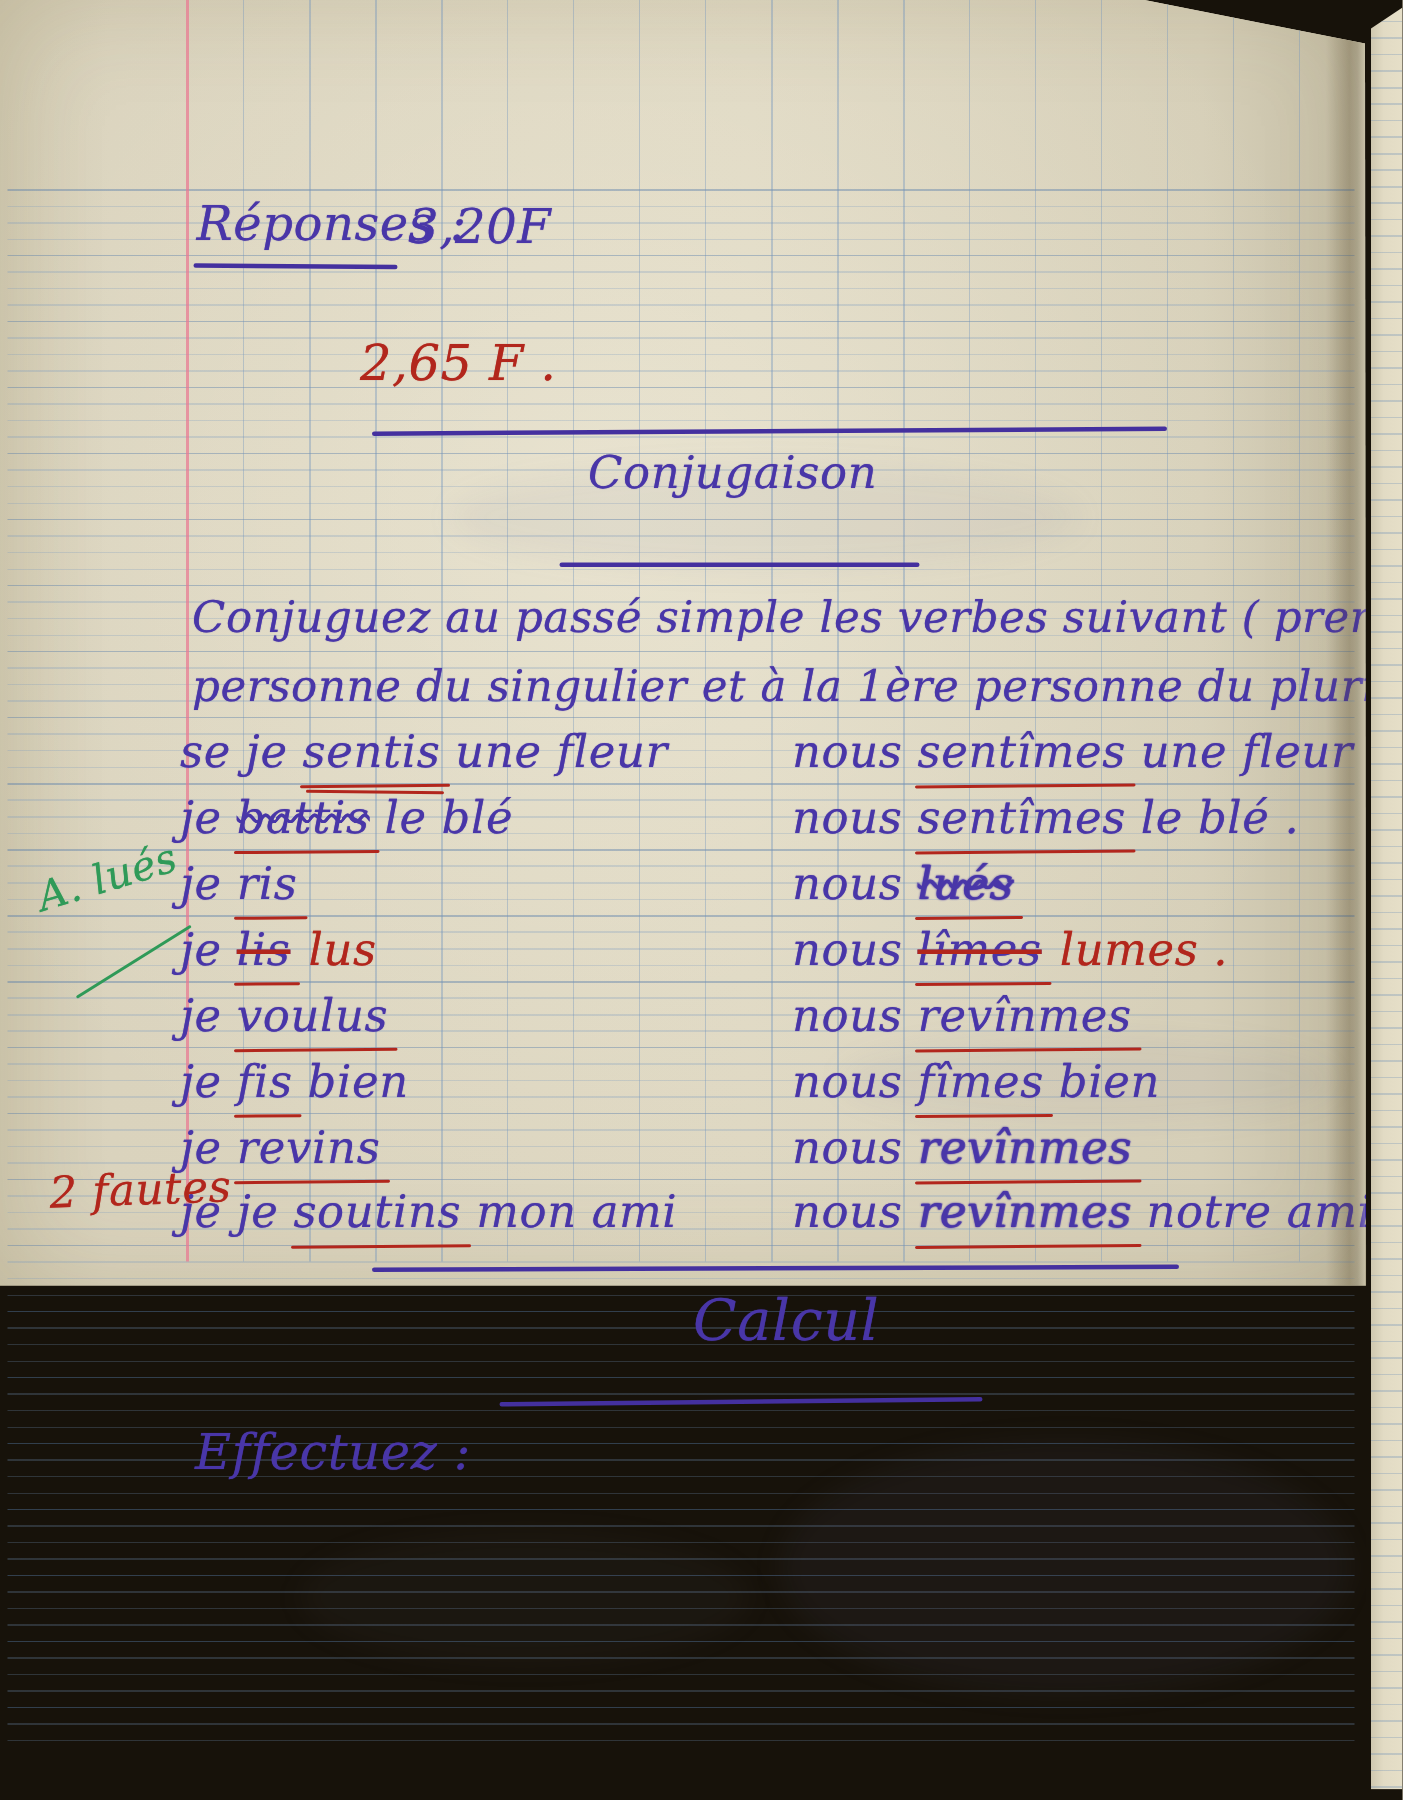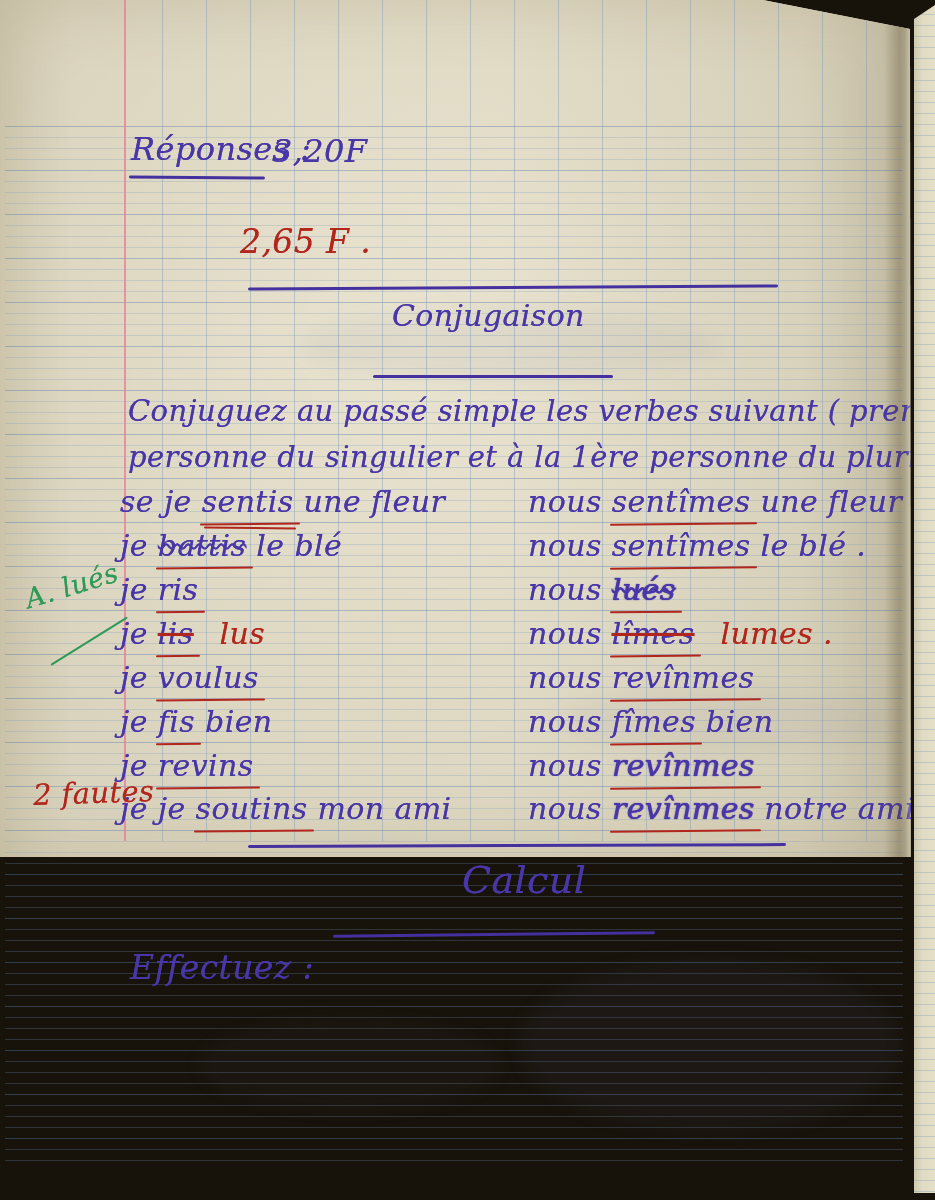--- a/index.html
+++ b/index.html
@@ -62,21 +62,21 @@
     content:"";position:absolute;left:-2px;right:-6px;bottom:-6px;height:2.2px;
     background:#b2261c;transform:rotate(-.5deg);border-radius:2px;
   }
   .u-red-double::before{
     content:"";position:absolute;left:2px;right:-2px;bottom:-10px;height:2.2px;
     background:#b2261c;transform:rotate(.6deg);border-radius:2px;
   }
   .strike-red{text-decoration:line-through;text-decoration-color:#b2261c;text-decoration-thickness:2.5px;}
   .scribble{text-decoration:line-through;text-decoration-style:wavy;text-decoration-color:#4936a8;text-decoration-thickness:2px;}
   .overwrite{text-shadow:0 0 1.4px rgba(73,54,168,1),.8px 0 .5px rgba(73,54,168,.9);}
-  .corr{margin-left:26px;}
+  .corr{margin-left:12px;}
   .conj-row{position:absolute;left:0;width:911px;font-size:30px;}
   .cell-left{position:absolute;left:120px;}
   .cell-right{position:absolute;left:528px;}
 </style>
 </head>
 <body>
 
 <div class="page">
   <div class="page-inner">
     <div class="h-lines"></div>

